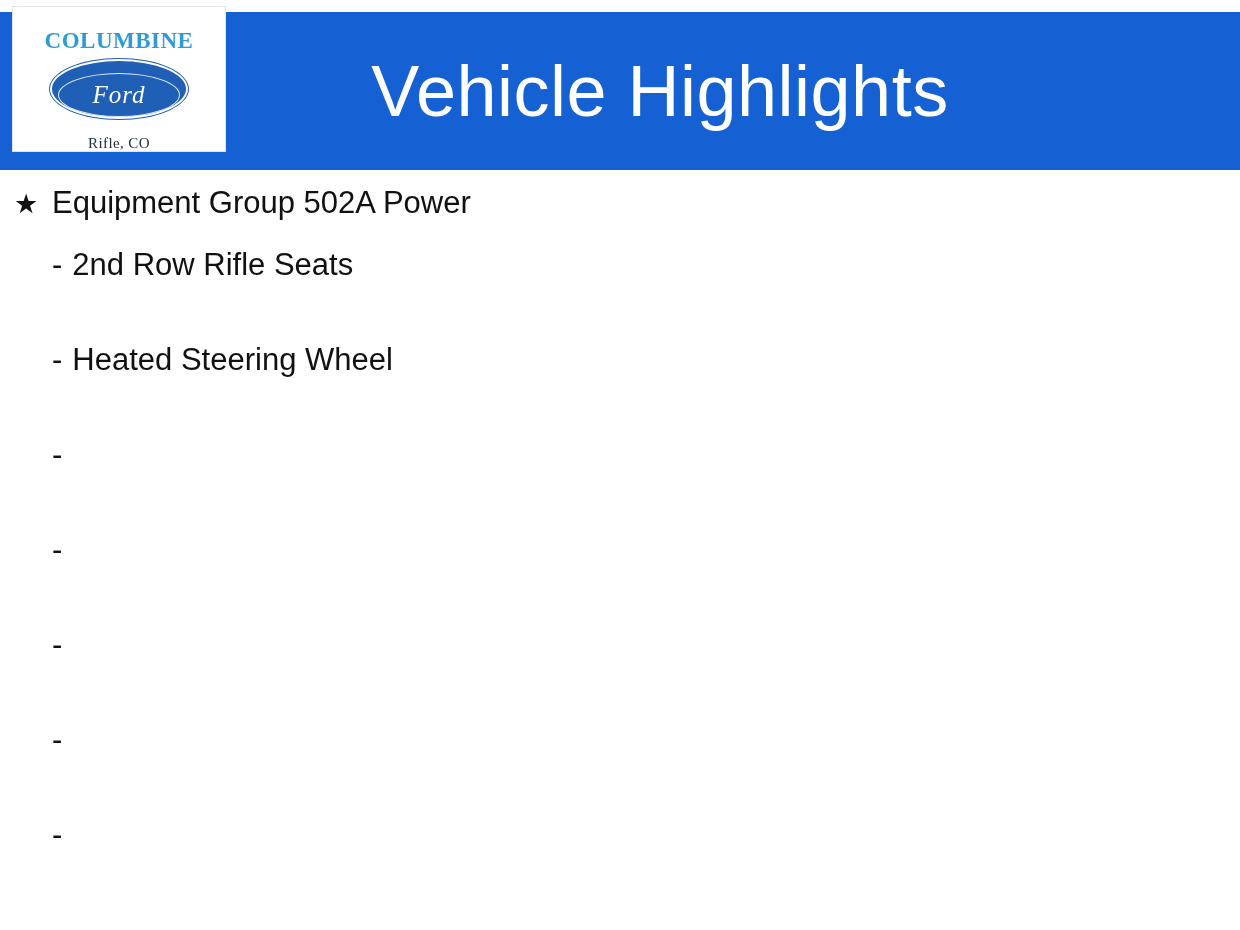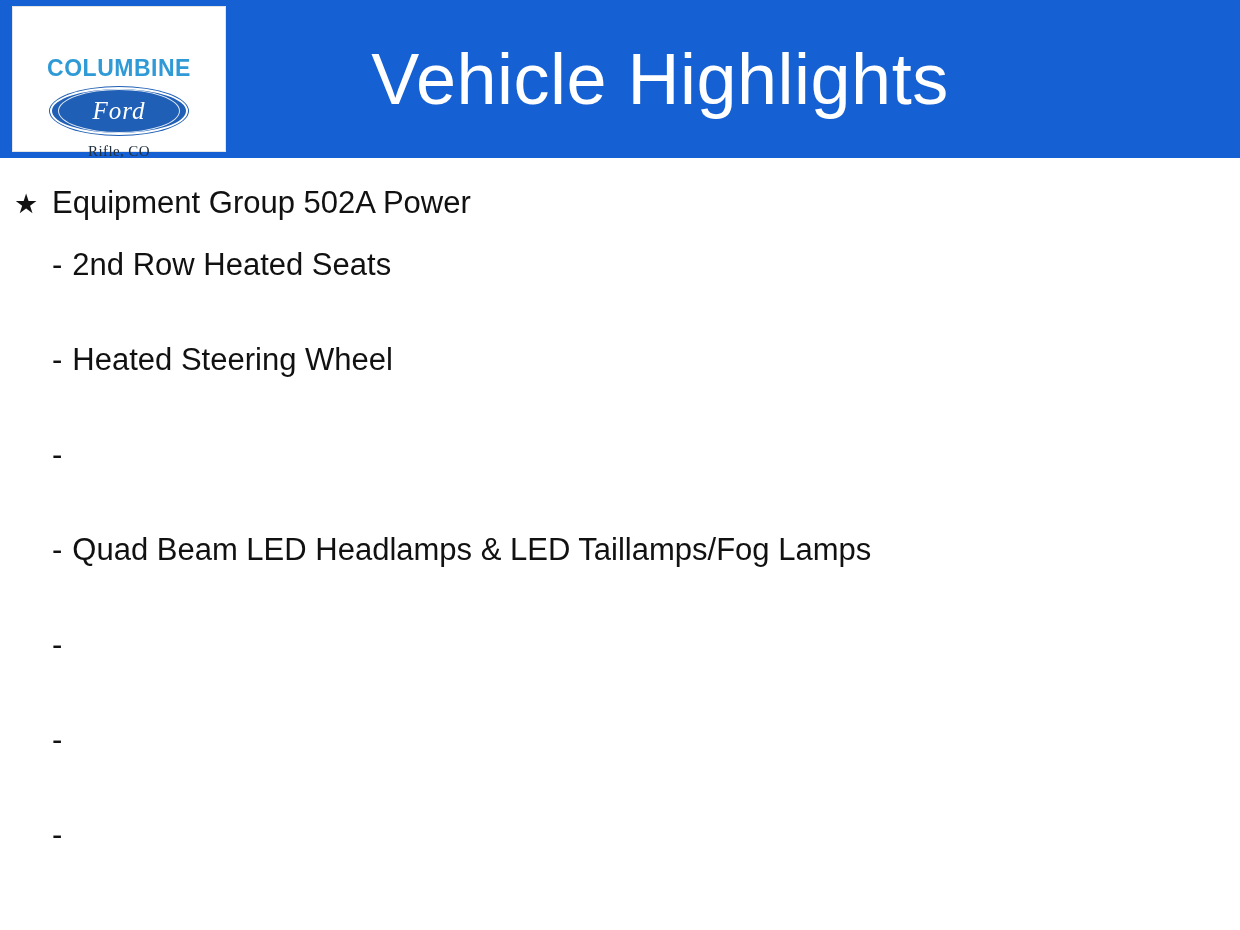--- a/index.html
+++ b/index.html
@@ -17,21 +17,21 @@
     position: relative;
     width: 1240px;
     height: 930px;
     background: #ffffff;
   }
 
   
   .header {
     position: absolute;
     left: 0;
-    top: 0;
+    top: 12px;
     width: 1240px;
     height: 158px;
     background: #1560d2;
     display: flex;
     align-items: center;
   }
   .header-title {
     position: absolute;
     left: 0;
     top: 0;
@@ -64,33 +64,32 @@
     align-items: center;
     justify-content: flex-start;
     padding-top: 22px;
   }
   .logo-word {
     color: #2f9ad6;
     font-size: 23px;
     font-weight: bold;
     letter-spacing: 0.5px;
     line-height: 1;
-    font-family: Liberation Sans, sans-serif;
-    margin-top: 28px;
+    font-family: Liberation Serif, serif;
   }
   .logo-oval {
     margin-top: 7px;
     width: 134px;
     height: 56px;
     border-radius: 50%;
     background: #1f5fb5;
     border: 2px solid #ffffff;
     box-shadow: 0 0 0 1px #1f5fb5;
     display: flex;
-    align-items: flex-start;
+    align-items: flex-end;
     justify-content: center;
     position: relative;
   }
   .logo-oval-inner {
     width: 120px;
     height: 42px;
     border-radius: 50%;
     border: 1px solid rgba(255,255,255,0.85);
     display: flex;
     align-items: center;
@@ -99,21 +98,21 @@
   .logo-script {
     color: #ffffff;
     font-size: 25px;
     font-style: italic;
     font-family: "Liberation Serif", serif;
     letter-spacing: 1px;
     line-height: 1;
     transform: translateY(-1px);
   }
   .logo-city {
-    margin-top: 9px;
+    margin-top: 17px;
     color: #22313f;
     font-size: 15px;
     font-family: "Liberation Serif", serif;
     letter-spacing: 0.4px;
     line-height: 1;
   }
 
   
   .content {
     position: absolute;
@@ -183,35 +182,34 @@
 
   <div class="content">
 
     <div class="bullet-row">
       <span class="bullet-star">★</span>
       <span class="bullet-text">Equipment Group 502A Power</span>
     </div>
 
     <div class="sub-row">
       <span class="sub-dash">-</span>
-      <span class="sub-text">2nd Row Heated Seats</span>
+      <span class="sub-text">2nd Row Rifle Seats</span>
     </div>
 
     <div class="sub-row">
       <span class="sub-dash">-</span>
       <span class="sub-text">Heated Steering Wheel</span>
     </div>
 
     <div class="sub-row">
       <span class="sub-dash">-</span>
     </div>
 
     <div class="sub-row">
       <span class="sub-dash">-</span>
-      <span class="sub-text">Quad Beam LED Headlamps &amp; LED Taillamps/Fog Lamps</span>
     </div>
 
     <div class="sub-row">
       <span class="sub-dash">-</span>
     </div>
 
     <div class="sub-row">
       <span class="sub-dash">-</span>
     </div>
 

